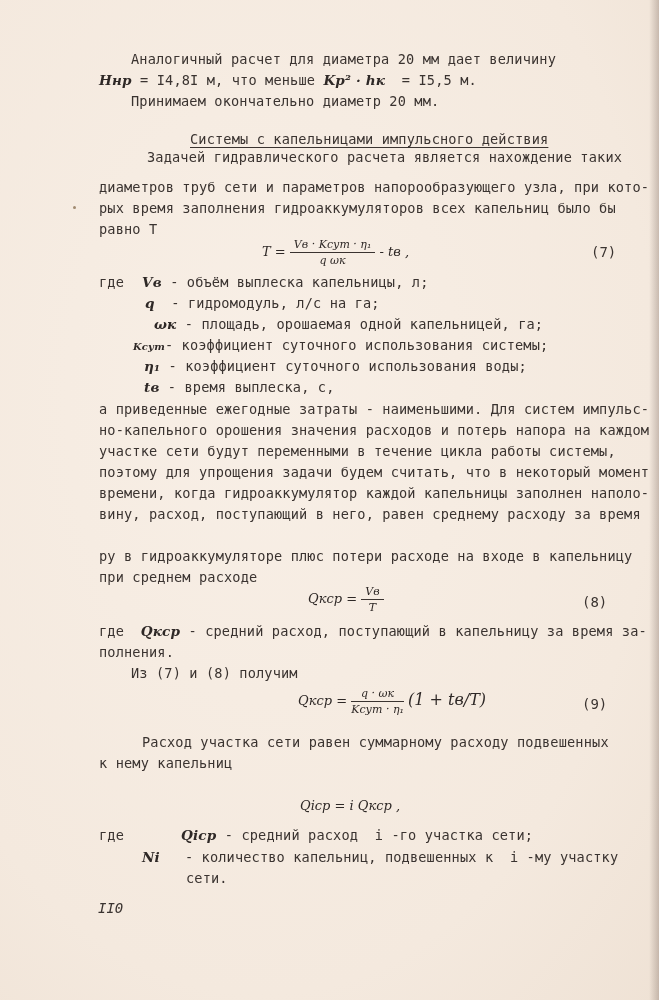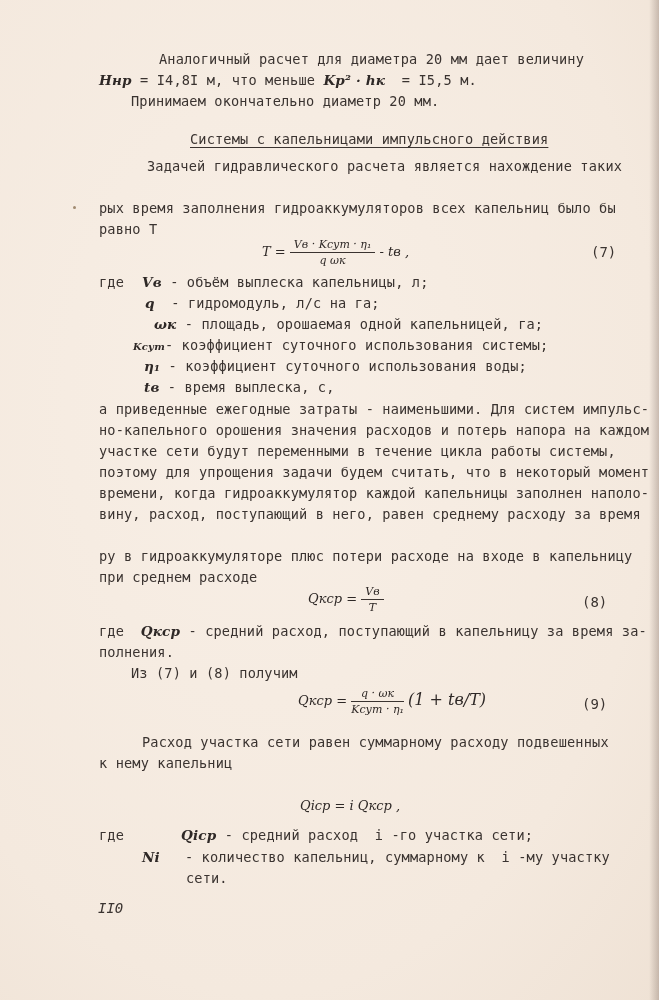--- a/index.html
+++ b/index.html
@@ -32,27 +32,28 @@
   .dot { position: absolute; width: 3px; height: 3px; border-radius: 50%; background: #a08a70; }
   .pagenum { position: absolute; font-size: 14px; font-style: italic; }
 </style>
 </head>
 <body>
 
 <div class="page">
   <div class="edge-shadow"></div>
   <div class="dot" style="left:73px;top:206px;"></div>
 
-  <div class="line" style="left:131px;top:50px;margin-left:28px;">Аналогичный расчет для диаметра 20 мм дает величину</div>
+  <div class="line" style="left:131px;top:50px;">Аналогичный расчет для диаметра 20 мм дает величину</div>
   <div class="line" style="left:99px;top:71px;"><span class="math">Hнр</span><span> = I4,8I м, что меньше </span><span class="math">Kр² · hк</span><span>  = I5,5 м.</span></div>
   <div class="line" style="left:131px;top:92px;">Принимаем окончательно диаметр 20 мм.</div>
 
   <div class="line heading" style="left:190px;top:130px;">Системы с капельницами импульсного действия</div>
 
-  <div class="line" style="left:147px;top:157px;">Задачей гидравлического расчета является нахождение таких</div>
+  <div class="line" style="left:147px;top:148px;">Задачей гидравлического расчета является нахождение таких</div>
+  <div class="line" style="left:99px;top:178px;">диаметров труб сети и параметров напорообразующего узла, при кото-</div>
   <div class="line" style="left:99px;top:199px;">рых время заполнения гидроаккумуляторов всех капельниц было бы</div>
   <div class="line" style="left:99px;top:220px;">равно T</div>
 
   <div class="formula" style="left:262px;top:237px;">
     <span>T =</span>
     <span class="frac"><span class="num">Vв · Kсут · η₁</span><span class="den">q ωк</span></span>
     <span>- tв  ,</span>
   </div>
   <div class="eqnum" style="left:591px;top:244px;">(7)</div>
 
@@ -90,17 +91,17 @@
   </div>
   <div class="eqnum" style="left:582px;top:696px;">(9)</div>
 
   <div class="line" style="left:142px;top:733px;">Расход участка сети равен суммарному расходу подвешенных</div>
   <div class="line" style="left:99px;top:754px;">к нему капельниц</div>
 
   <div class="formula" style="left:300px;top:798px;">Qiср = i Qкср ,</div>
 
   <div class="line" style="left:99px;top:826px;">где</div>
   <div class="line" style="left:142px;top:826px;margin-left:39px;"><span class="math">Qiср</span> <span>- средний расход  i -го участка сети;</span></div>
-  <div class="line" style="left:142px;top:848px;"><span class="math">Ni</span>   <span>- количество капельниц, суммарному к  i -му участку</span></div>
+  <div class="line" style="left:142px;top:848px;"><span class="math">Ni</span>   <span>- количество капельниц, подвешенных к  i -му участку</span></div>
   <div class="line" style="left:186px;top:869px;">сети.</div>
 
   <div class="pagenum" style="left:98px;top:900px;">II0</div>
 </div>
 
 </body></html>

